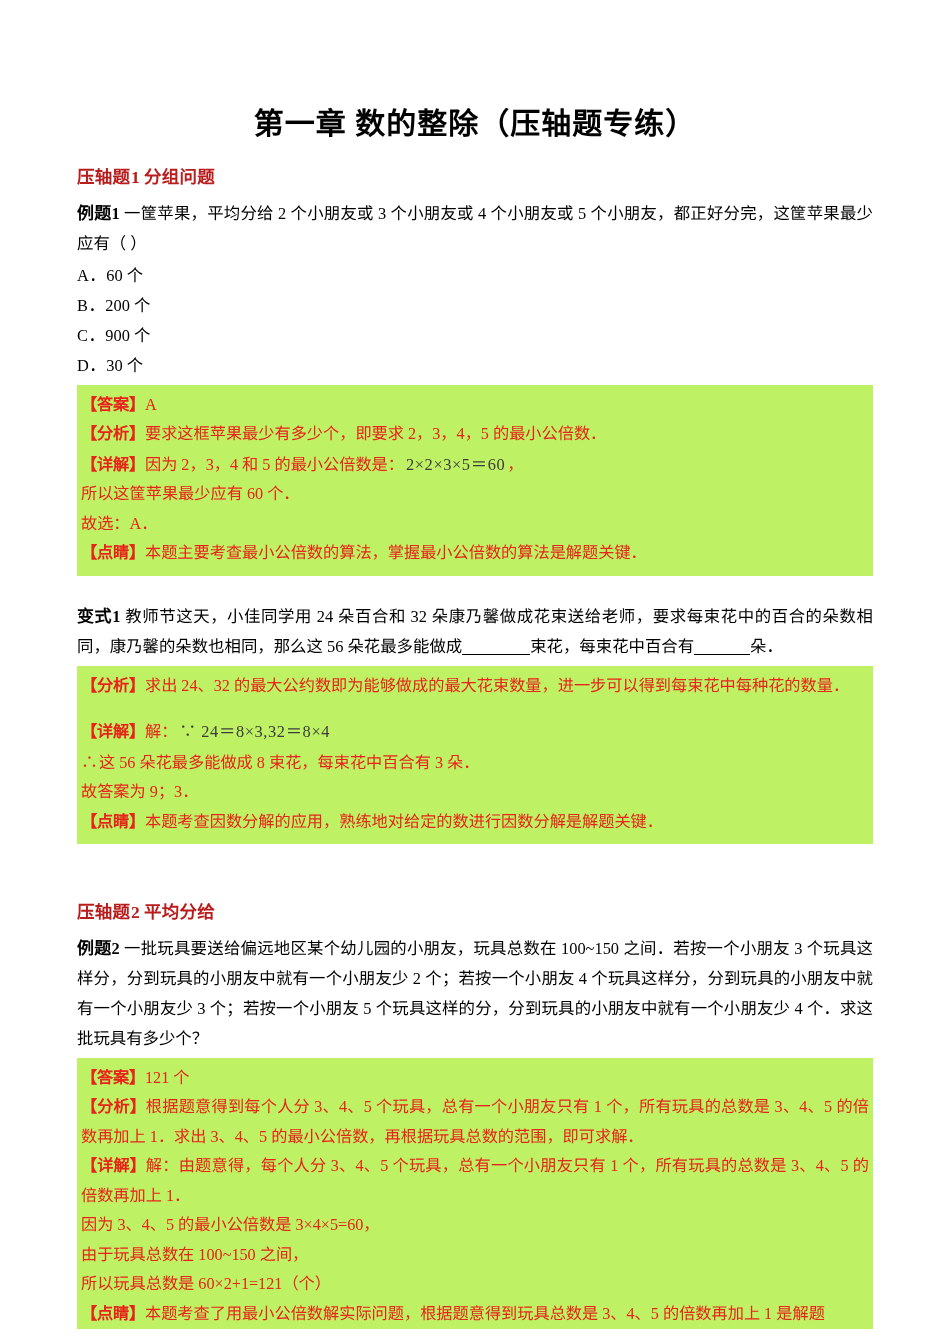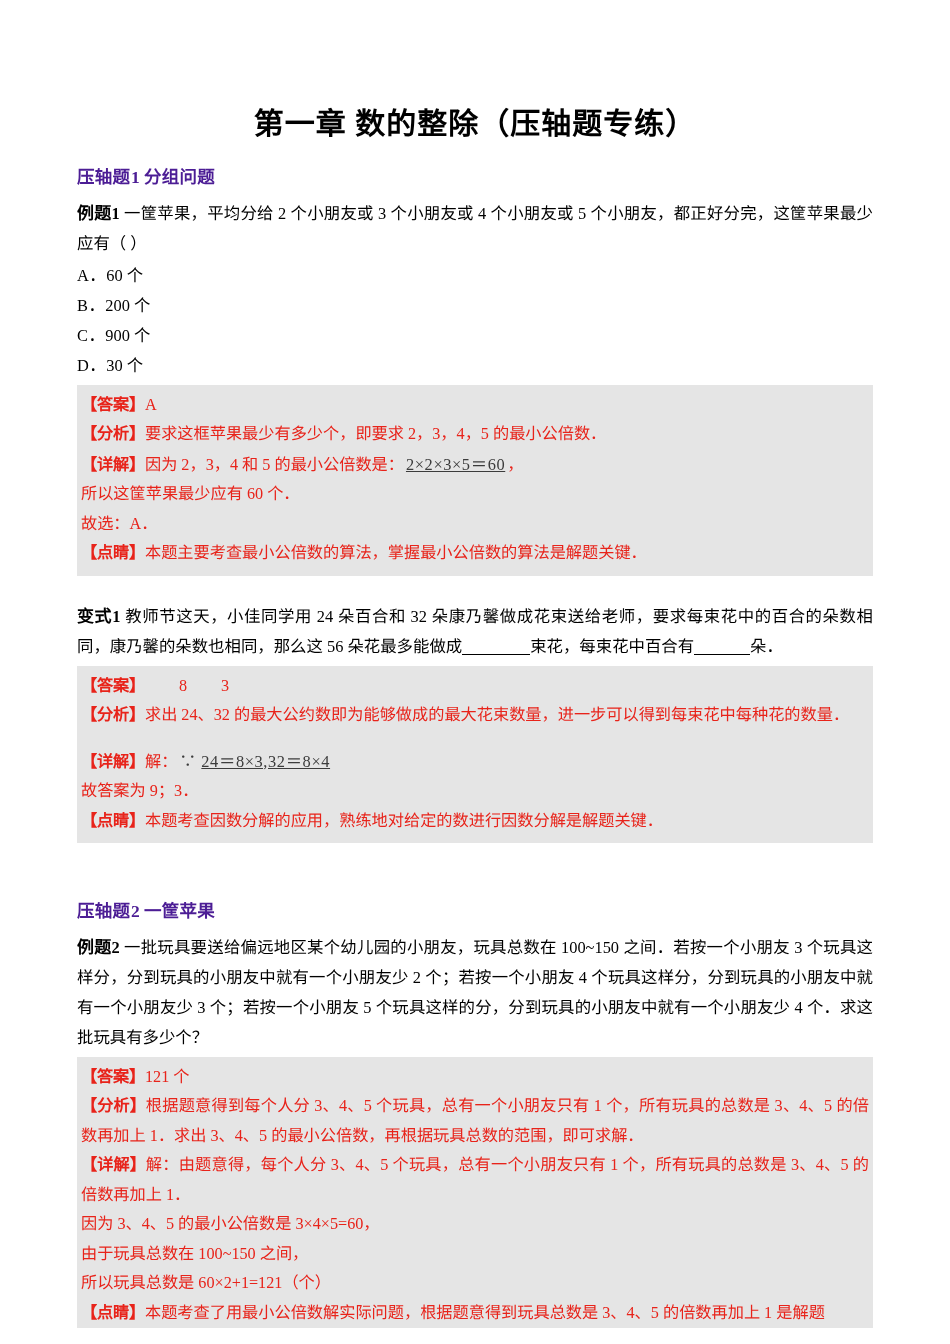--- a/index.html
+++ b/index.html
@@ -39,21 +39,21 @@
     letter-spacing: 1px;
     line-height: 1.3;
     font-family: "Liberation Serif", "DejaVu Serif", serif;
   }
 
   
   .section-heading {
     margin: 22px 0 9px 0;
     font-size: 17.5px;
     font-weight: bold;
-    color: #4c1d95;
+    color: #b91c1c;
     font-family: "Liberation Sans", "DejaVu Sans", sans-serif;
     letter-spacing: 0.2px;
     line-height: 1.4;
   }
   .section-heading .num {
     font-family: "Liberation Serif", "DejaVu Serif", serif;
     padding: 0 4px 0 1px;
   }
 
   
@@ -91,21 +91,21 @@
   .choices .choice {
     width: 25%;
     white-space: nowrap;
   }
   .choices .choice .ck {
     letter-spacing: 0.5px;
   }
 
   
   .answer-block {
-    background: #e5e5e5;
+    background: #bef264;
     padding: 6px 4px 7px 4px;
     margin: 4px 0 0 0;
     box-sizing: border-box;
   }
   .answer-block.clipped {
     
     padding-bottom: 0;
   }
   .ans-line {
     color: #e8231a;
@@ -123,21 +123,20 @@
   .ans-line .gap-a { display: inline-block; width: 34px; }
   .ans-line .gap-b { display: inline-block; width: 34px; }
 
   
   .mathrun {
     color: #3c3c3c;
     font-family: "Liberation Serif", "DejaVu Serif", serif;
     font-size: 16.4px;
     letter-spacing: 0.6px;
     padding: 0 2px;
-    text-decoration: underline;
   }
 
   .therefore {
     font-size: 17px;
     padding-right: 1px;
   }
   .because {
     font-size: 17px;
     padding: 0 3px 0 2px;
     color: #3c3c3c;
@@ -188,39 +187,39 @@
 
   <div class="spacer-md"></div>
 
   <p class="question">
     <span class="qlabel">变式</span><span class="qnum">1</span>
     <span>教师节这天，小佳同学用 24 朵百合和 32 朵康乃馨做成花束送给老师，要求每束花中的百合的朵数相同，康乃馨的朵数也相同，那么这 56 朵花最多能做成</span><span class="blank-line blank-long"></span><span>束花，每束花中百合有</span><span class="blank-line blank-short"></span><span>朵．</span>
   </p>
 
   <div class="answer-block">
     <p class="ans-line">
-      <span class="tag">【答案】</span><span class="gap-a"></span><span>8</span><span class="gap-b"></span><span>3</span>
-    </p>
-    <p class="ans-line">
       <span class="tag">【分析】</span><span>求出 24、32 的最大公约数即为能够做成的最大花束数量，进一步可以得到每束花中每种花的数量．</span>
     </p>
     <div class="ans-gap"></div>
     <p class="ans-line">
       <span class="tag">【详解】</span><span>解：</span><span class="because">∵</span><span class="mathrun">24＝8×3,32＝8×4</span>
     </p>
+    <p class="ans-line plain">
+      <span class="therefore">∴</span><span>这 56 朵花最多能做成 8 束花，每束花中百合有 3 朵．</span>
+    </p>
     <p class="ans-line plain">故答案为 9；3．</p>
     <p class="ans-line">
       <span class="tag">【点睛】</span><span>本题考查因数分解的应用，熟练地对给定的数进行因数分解是解题关键．</span>
     </p>
   </div>
 
   <div class="spacer-lg"></div>
 
   <div class="section-heading">
-    <span>压轴题</span><span class="num">2</span><span>一筐苹果</span>
+    <span>压轴题</span><span class="num">2</span><span>平均分给</span>
   </div>
 
   <p class="question">
     <span class="qlabel">例题</span><span class="qnum">2</span>
     <span>一批玩具要送给偏远地区某个幼儿园的小朋友，玩具总数在 100~150 之间．若按一个小朋友 3 个玩具这样分，分到玩具的小朋友中就有一个小朋友少 2 个；若按一个小朋友 4 个玩具这样分，分到玩具的小朋友中就有一个小朋友少 3 个；若按一个小朋友 5 个玩具这样的分，分到玩具的小朋友中就有一个小朋友少 4 个．求这批玩具有多少个？</span>
   </p>
 
   <div class="answer-block clipped">
     <p class="ans-line">
       <span class="tag">【答案】</span><span>121 个</span>

